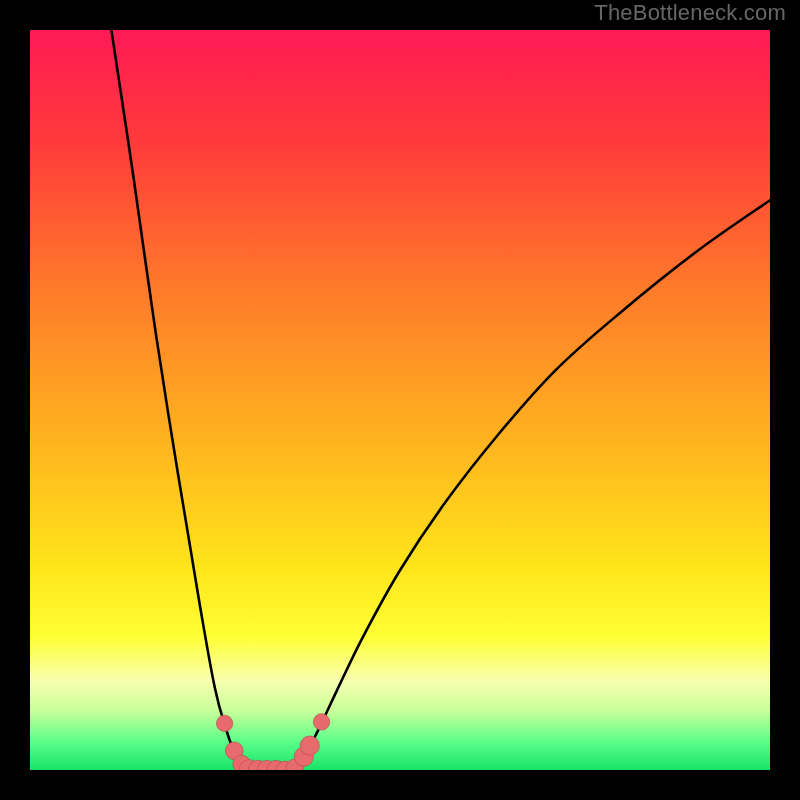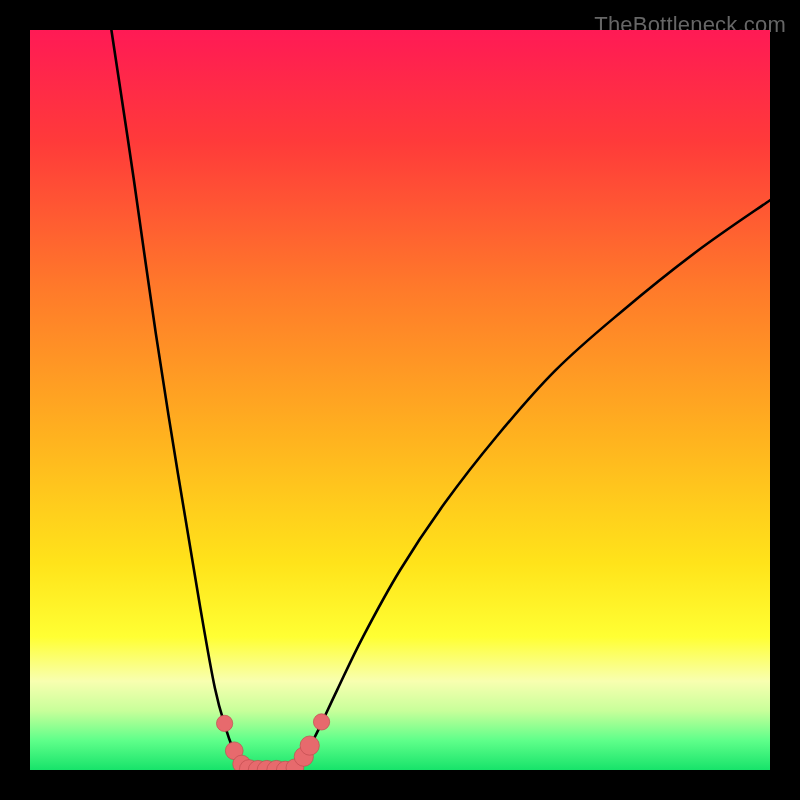--- a/index.html
+++ b/index.html
@@ -21,21 +21,21 @@
   }
   .plot {
     position: absolute;
     left: 0;
     top: 0;
     width: 740px;
     height: 740px;
   }
   .watermark {
     position: absolute;
-    top: 12px;
+    top: 0;
     right: 14px;
     color: #666;
     font-size: 22px;
     font-weight: 500;
     letter-spacing: 0.2px;
   }
   svg { display: block; }
 </style>
 </head>
 <body>

